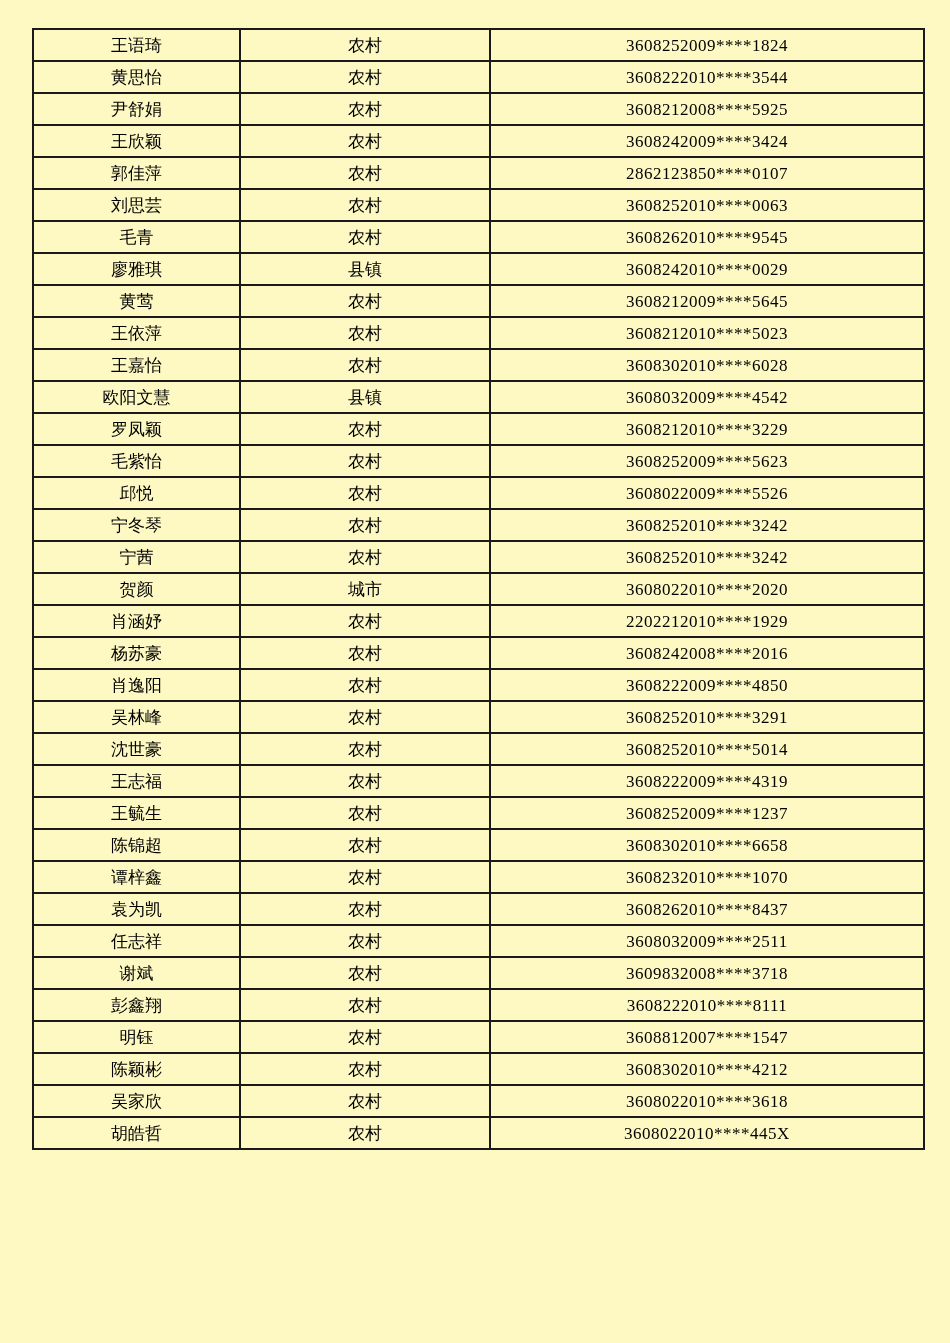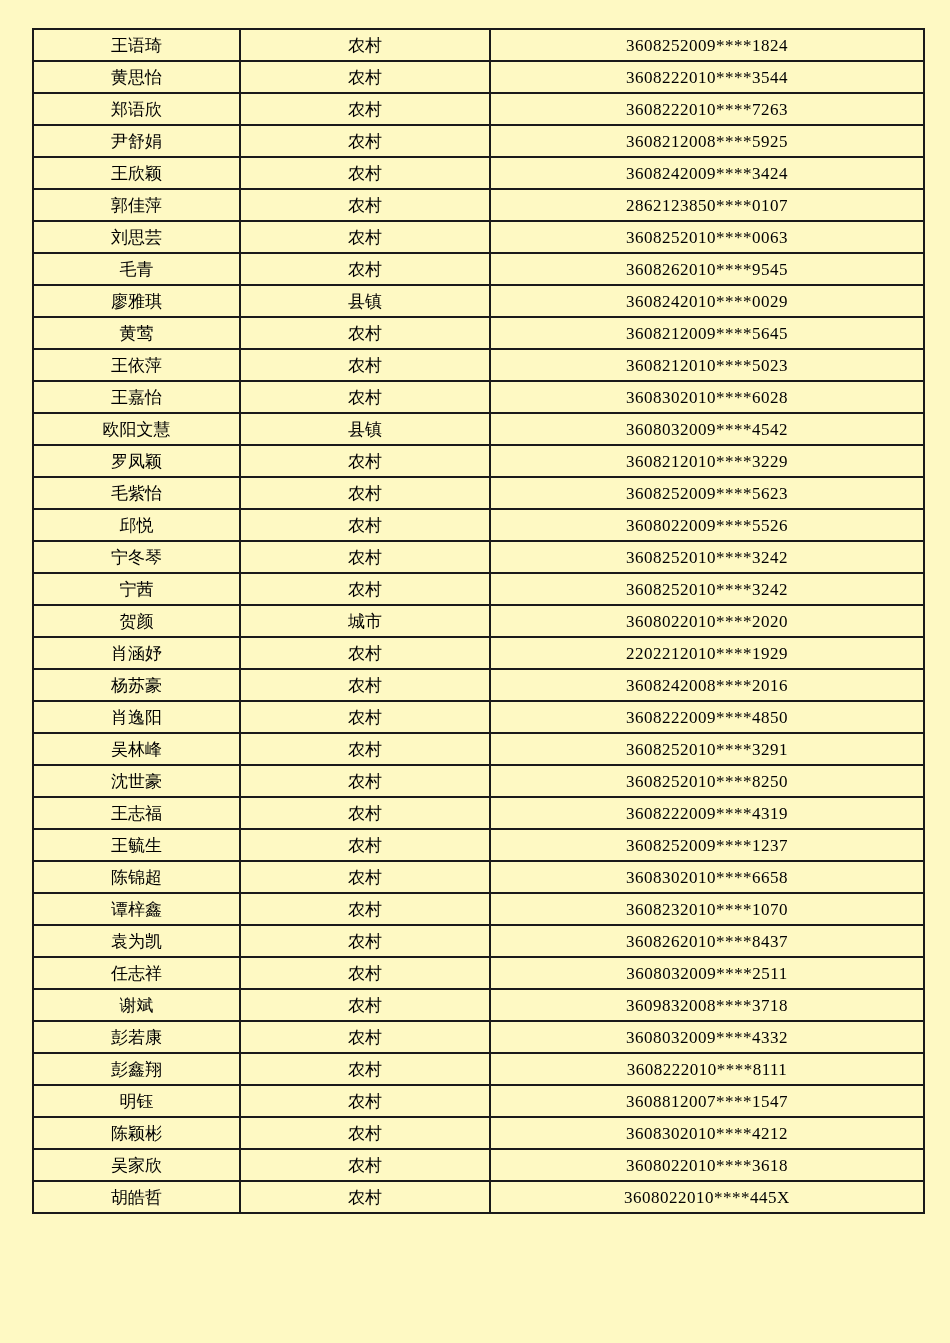--- a/index.html
+++ b/index.html
@@ -60,25 +60,20 @@
           <td class="cell-name">王语琦</td>
           <td class="cell-cat">农村</td>
           <td class="cell-id">3608252009****1824</td>
         </tr>
         <tr>
           <td class="cell-name">黄思怡</td>
           <td class="cell-cat">农村</td>
           <td class="cell-id">3608222010****3544</td>
         </tr>
         <tr>
-          <td class="cell-name">郑语欣</td>
-          <td class="cell-cat">农村</td>
-          <td class="cell-id">3608222010****7263</td>
-        </tr>
-        <tr>
           <td class="cell-name">尹舒娟</td>
           <td class="cell-cat">农村</td>
           <td class="cell-id">3608212008****5925</td>
         </tr>
         <tr>
           <td class="cell-name">王欣颖</td>
           <td class="cell-cat">农村</td>
           <td class="cell-id">3608242009****3424</td>
         </tr>
         <tr>
@@ -167,21 +162,21 @@
           <td class="cell-id">3608222009****4850</td>
         </tr>
         <tr>
           <td class="cell-name">吴林峰</td>
           <td class="cell-cat">农村</td>
           <td class="cell-id">3608252010****3291</td>
         </tr>
         <tr>
           <td class="cell-name">沈世豪</td>
           <td class="cell-cat">农村</td>
-          <td class="cell-id">3608252010****8250</td>
+          <td class="cell-id">3608252010****5014</td>
         </tr>
         <tr>
           <td class="cell-name">王志福</td>
           <td class="cell-cat">农村</td>
           <td class="cell-id">3608222009****4319</td>
         </tr>
         <tr>
           <td class="cell-name">王毓生</td>
           <td class="cell-cat">农村</td>
           <td class="cell-id">3608252009****1237</td>
@@ -203,25 +198,20 @@
         </tr>
         <tr>
           <td class="cell-name">任志祥</td>
           <td class="cell-cat">农村</td>
           <td class="cell-id">3608032009****2511</td>
         </tr>
         <tr>
           <td class="cell-name">谢斌</td>
           <td class="cell-cat">农村</td>
           <td class="cell-id">3609832008****3718</td>
-        </tr>
-        <tr>
-          <td class="cell-name">彭若康</td>
-          <td class="cell-cat">农村</td>
-          <td class="cell-id">3608032009****4332</td>
         </tr>
         <tr>
           <td class="cell-name">彭鑫翔</td>
           <td class="cell-cat">农村</td>
           <td class="cell-id">3608222010****8111</td>
         </tr>
         <tr>
           <td class="cell-name">明钰</td>
           <td class="cell-cat">农村</td>
           <td class="cell-id">3608812007****1547</td>

